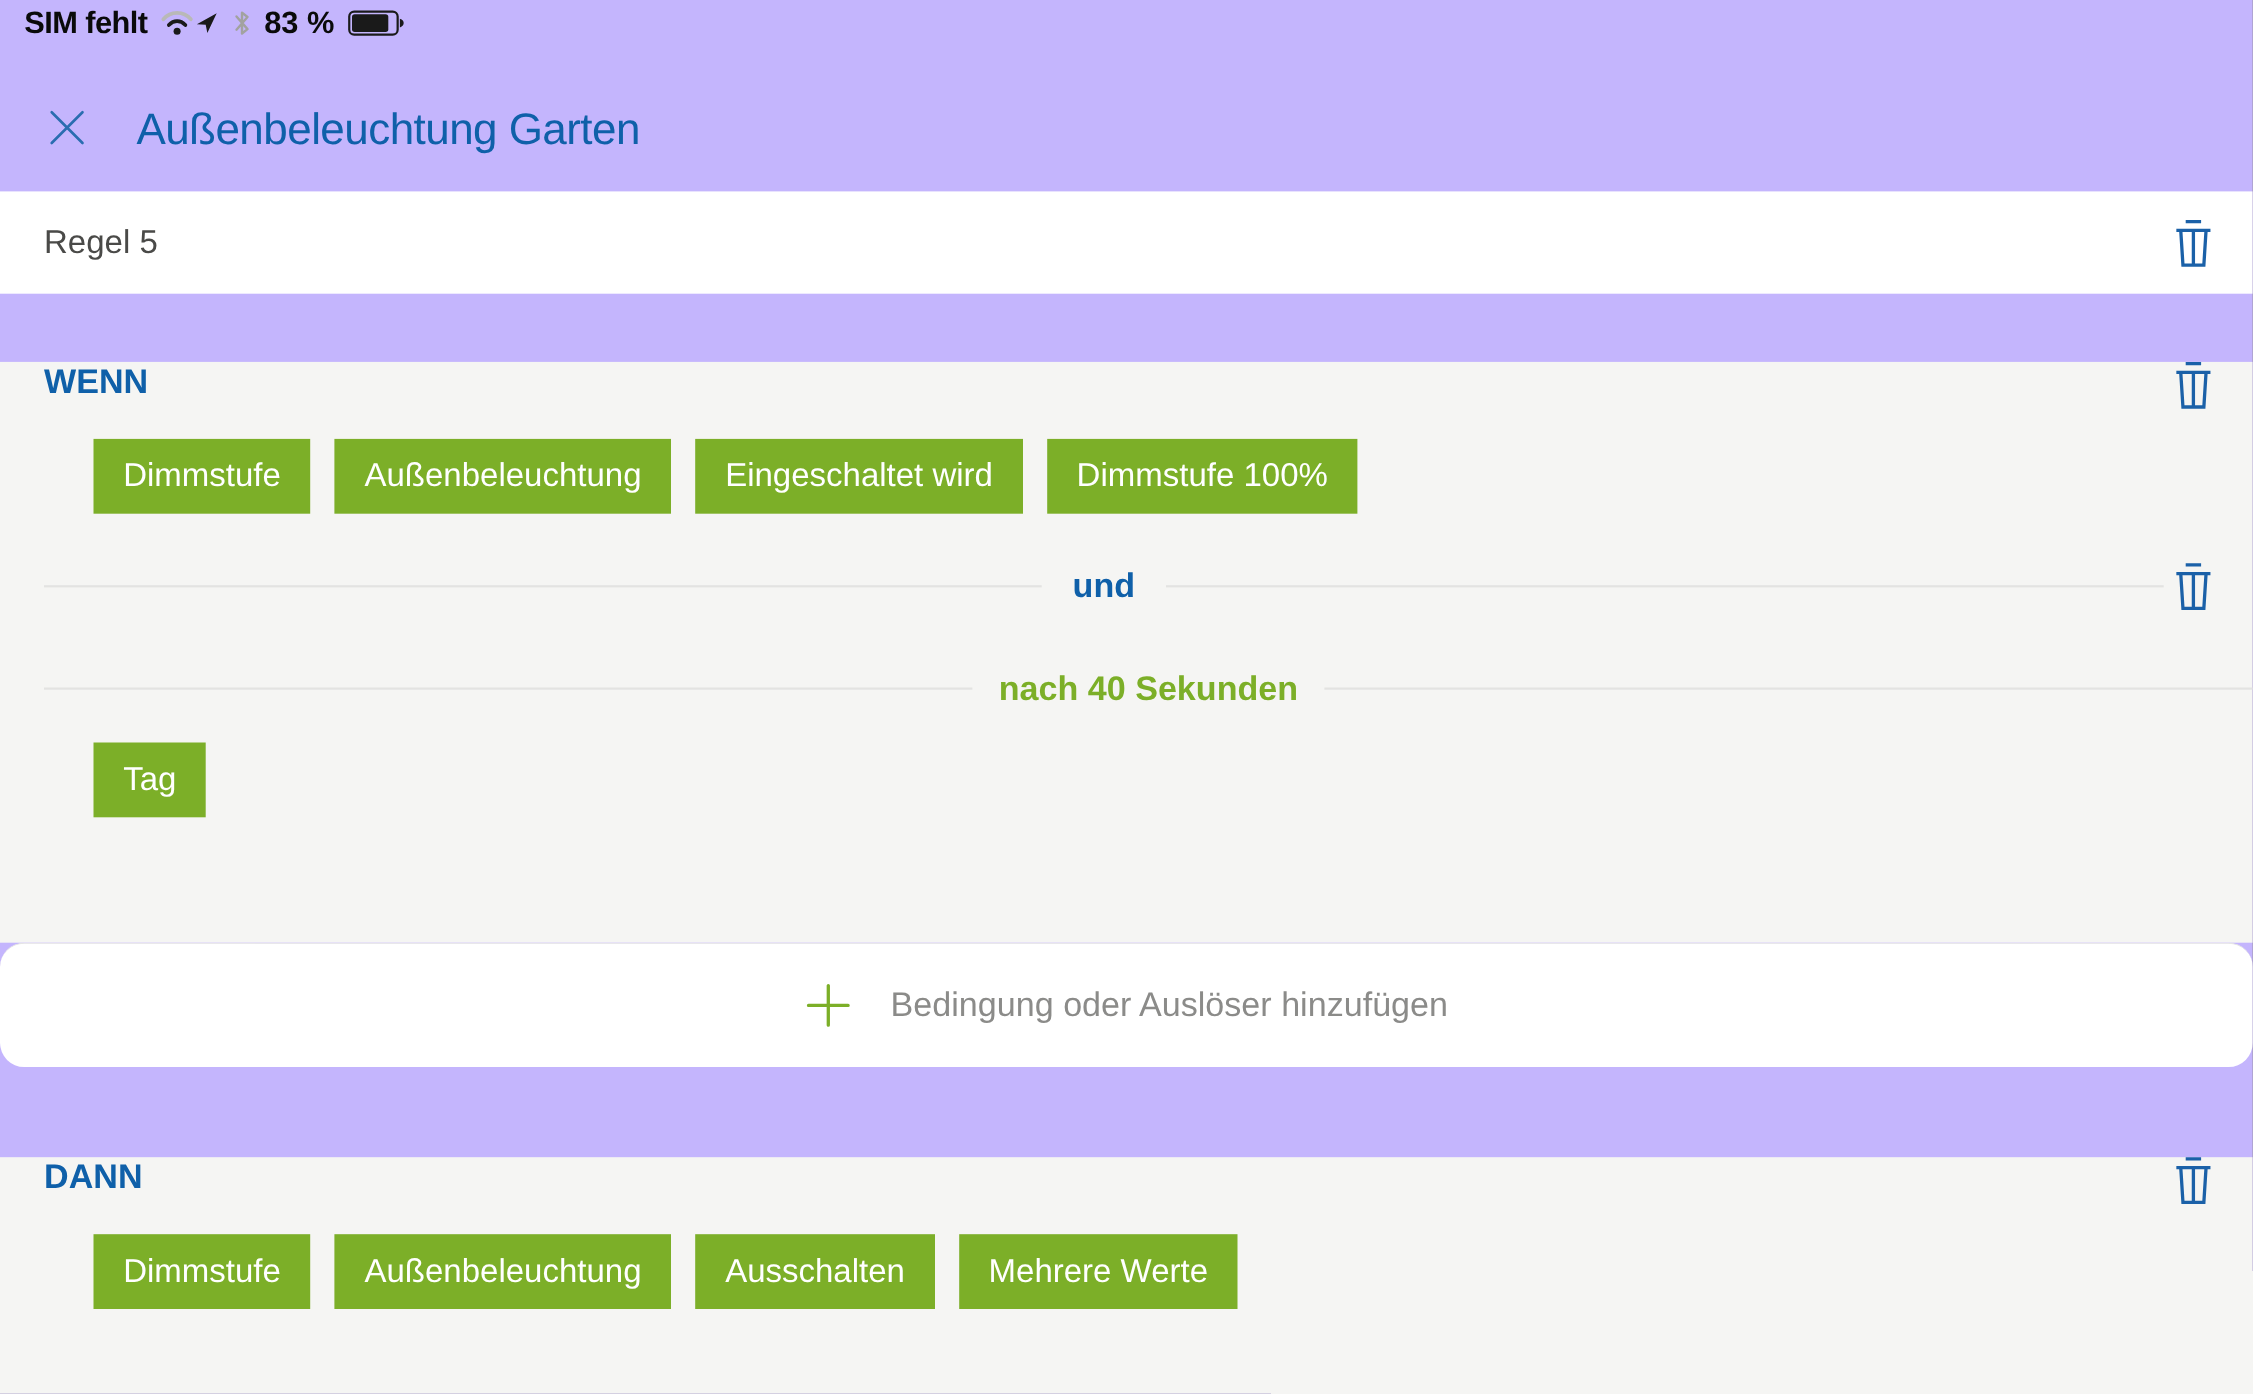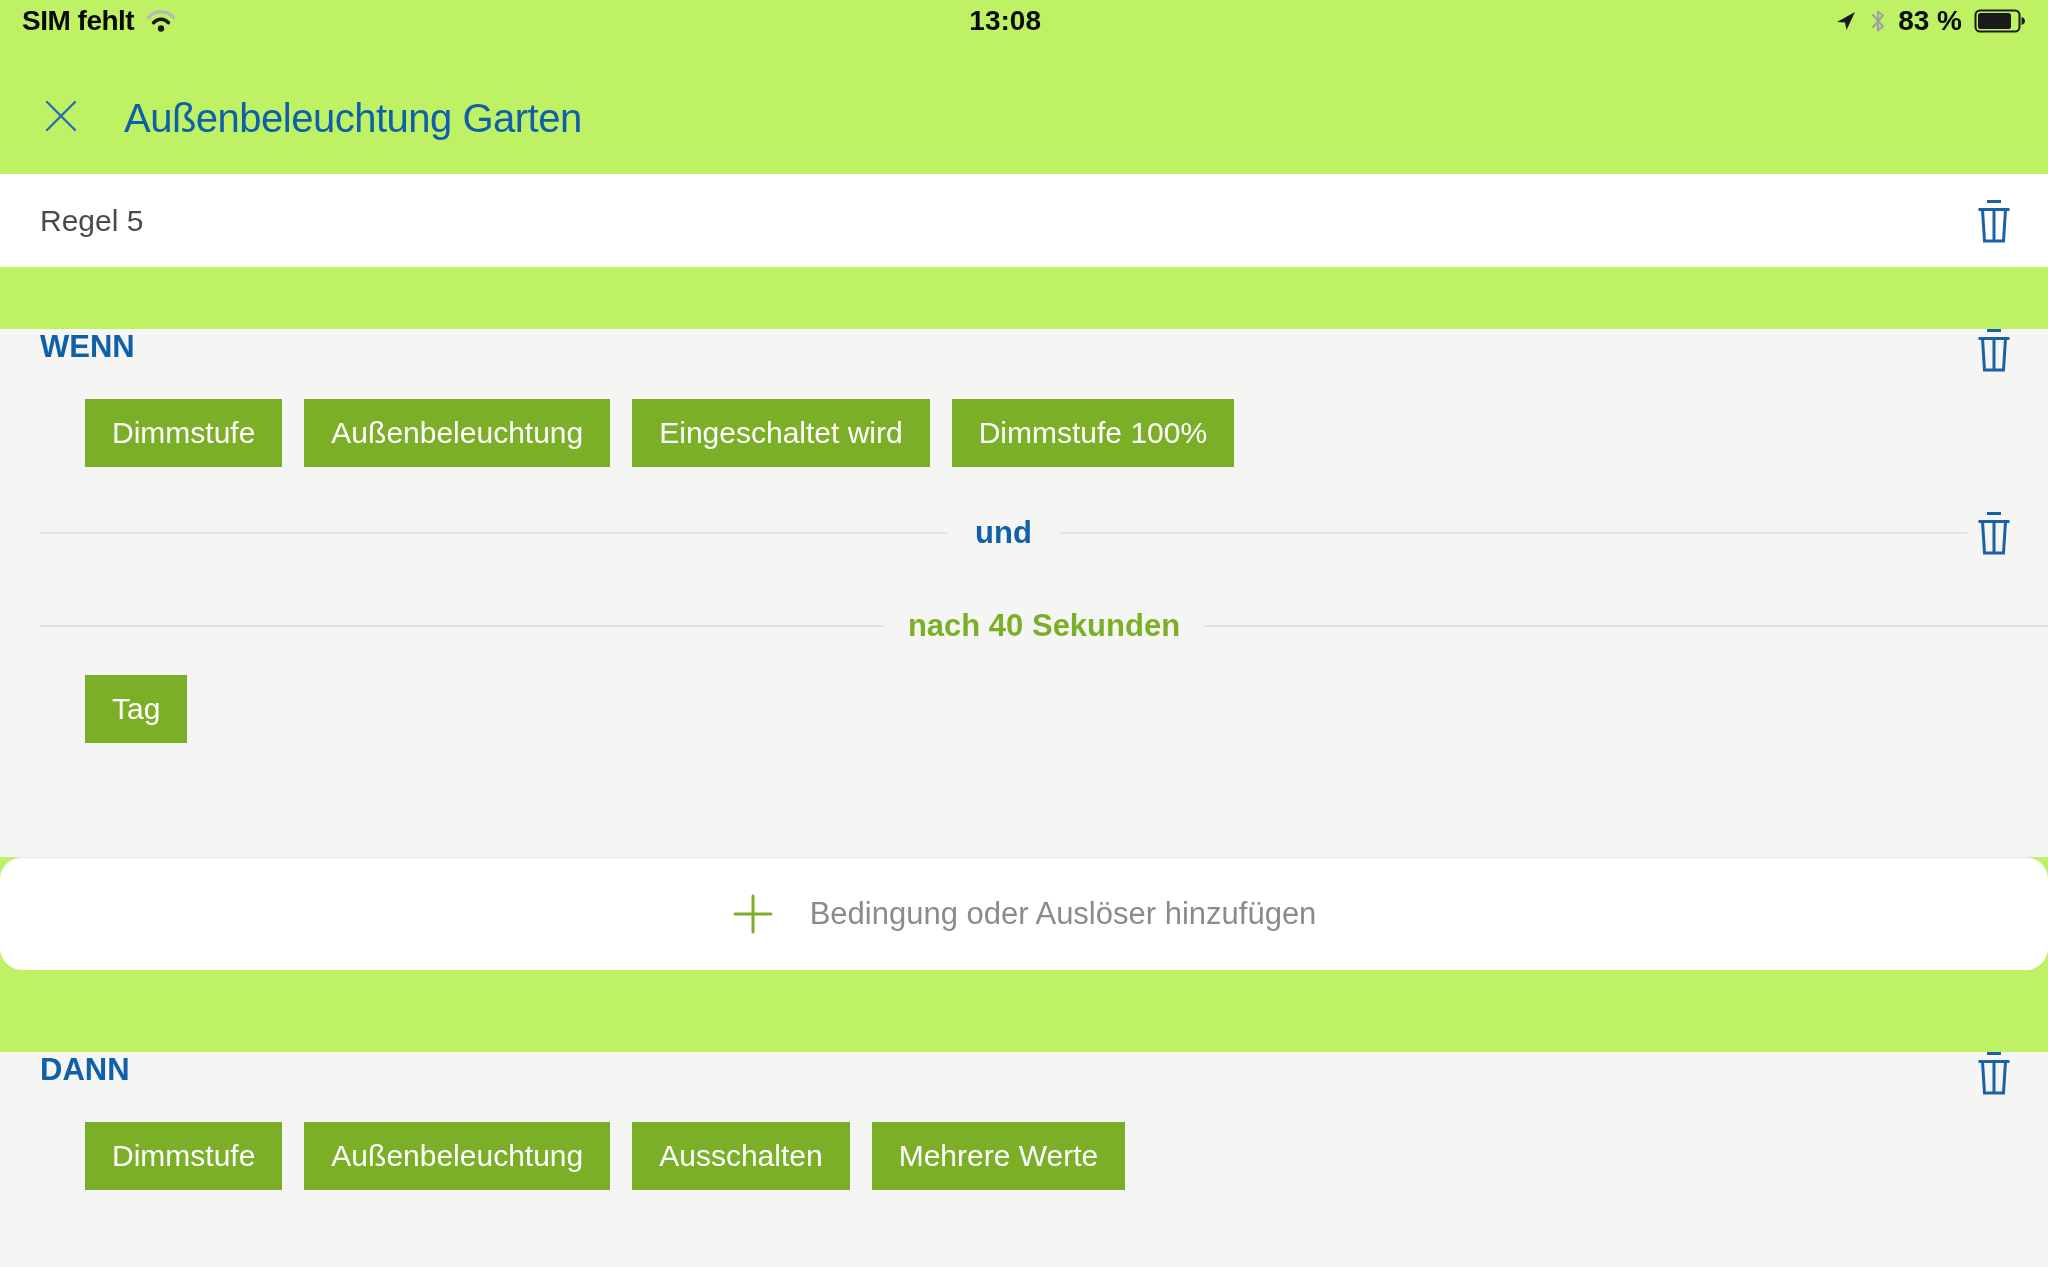--- a/index.html
+++ b/index.html
@@ -1,18 +1,18 @@
 <!DOCTYPE html>
 <html><head>
 <meta charset="utf-8">
 <style>
   html,body{margin:0;padding:0;background:#888;}
   .screen{
     position:relative;width:2048px;height:1267px;
-    background:#bef264;overflow:hidden;
+    background:#c4b5fd;overflow:hidden;
     font-family:"Liberation Sans",sans-serif;
     -webkit-font-smoothing:antialiased;
   }
   
   .statusbar{
     height:42px;display:flex;align-items:center;
     padding:0 22px;font-size:28px;color:#0a0a0a;
   }
   .sb-left{display:flex;align-items:center;gap:12px;font-weight:700;}
   .sb-center{flex:1;text-align:center;font-weight:700;}
@@ -83,21 +83,20 @@
     <div class="sb-left">
       <span class="carrier">SIM fehlt</span>
       <span>
         <svg width="30" height="24" viewBox="0 0 30 24">
           <path d="M2.5 8.5 C6 4.5 10 2.8 15 2.8 C20 2.8 24 4.5 27.5 8.5" fill="none" stroke="#b9b9b7" stroke-width="3.4" stroke-linecap="round"></path>
           <path d="M7.5 13.8 C9.8 11.4 12.2 10.3 15 10.3 C17.8 10.3 20.2 11.4 22.5 13.8" fill="none" stroke="#1a1a1a" stroke-width="3.4" stroke-linecap="round"></path>
           <circle cx="15" cy="19.5" r="3.2" fill="#1a1a1a"></circle>
         </svg>
       </span>
     </div>
-    <div class="sb-center">13:08</div>
     <div class="sb-right">
       <span>
         <svg width="24" height="24" viewBox="0 0 24 24">
           <path d="M21 3 L3 13 L11 13.5 L12.5 21 Z" fill="#1a1a1a"></path>
         </svg>
       </span>
       <span>
         <svg width="16" height="26" viewBox="0 0 16 26">
           <path d="M3 7 L13 18.5 L8 22.5 L8 3.5 L13 7.5 L3 19" fill="none" stroke="#a2a2a0" stroke-width="2.2" stroke-linejoin="round" stroke-linecap="round"></path>
         </svg>

